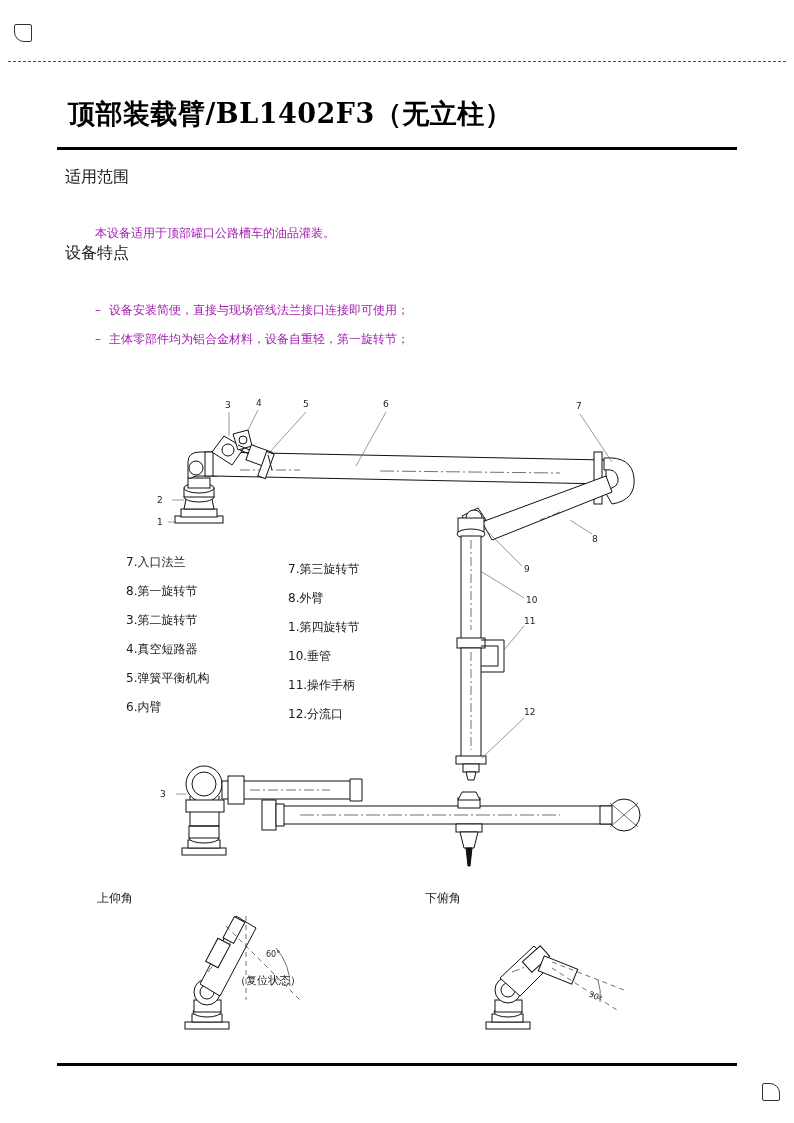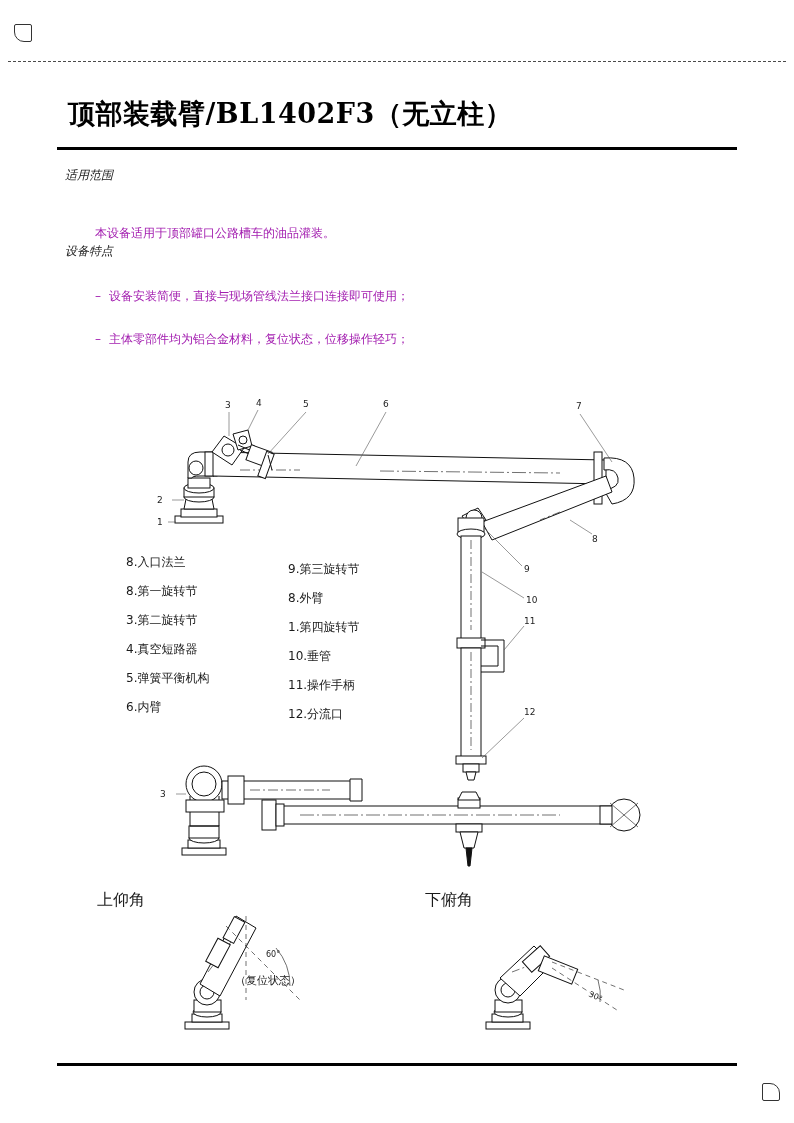--- a/index.html
+++ b/index.html
@@ -67,54 +67,53 @@
     top: 1063px;
     left: 57px;
     width: 680px;
     height: 3px;
     background: #000;
   }
 
   
   .section-head {
     position: absolute;
-    font-size: 12px;
+    font-size: 16px;
     color: #1a1a1a;
     white-space: nowrap;
-    font-style: italic;
   }
   .section-body {
     position: absolute;
     font-size: 12px;
     color: #a21caf;
     white-space: nowrap;
     margin-top: 33px;
   }
   #scope-head { top: 167px; left: 65px; }
   #scope-text { top: 192px; left: 95px; }
   #feature-head { top: 243px; left: 65px; }
-  #feat-0 { top: 255px; left: 95px; }
+  #feat-0 { top: 269px; left: 95px; }
   #feat-1 { top: 298px; left: 95px; }
   .dash-bullet { display: inline-block; width: 14px; }
 
   
   .legend {
     position: absolute;
     font-size: 12px;
     color: #1a1a1a;
     white-space: nowrap;
   }
   .legend-col-a { left: 126px; }
   .legend-col-b { left: 288px; }
   .legend-item { margin-bottom: 15px; line-height: 14px; }
 
   
   .caption {
     position: absolute;
-    font-size: 16px;
+    font-size: 12px;
     color: #1a1a1a;
     white-space: nowrap;
   }
   #cap-up { top: 890px; left: 97px; }
   #cap-down { top: 890px; left: 425px; }
   #cap-reset { top: 973px; left: 235px; font-size: 11px; }
 
   
   svg.drawing {
     position: absolute;
@@ -148,32 +147,32 @@
 <div class="dashed-rule"></div>
 
 <div class="title">顶部装载臂/BL1402F3（无立柱）</div>
 <div class="title-rule"></div>
 
 <div class="section-head" id="scope-head">适用范围</div>
 <div class="section-body" id="scope-text">本设备适用于顶部罐口公路槽车的油品灌装。</div>
 
 <div class="section-head" id="feature-head">设备特点</div>
 <div class="section-body" id="feat-0"><span class="dash-bullet">–</span><span>设备安装简便，直接与现场管线法兰接口连接即可使用；</span></div>
-<div class="section-body" id="feat-1"><span class="dash-bullet">–</span><span>主体零部件均为铝合金材料，复位状态，位移操作轻巧；</span></div>
+<div class="section-body" id="feat-1"><span class="dash-bullet">–</span><span>主体零部件均为铝合金材料，设备自重轻，第一旋转节；</span></div>
 
 <div class="legend legend-col-a" style="top:555px;">
-  <div class="legend-item">8.入口法兰</div>
+  <div class="legend-item">7.入口法兰</div>
   <div class="legend-item">8.第一旋转节</div>
   <div class="legend-item">3.第二旋转节</div>
   <div class="legend-item">4.真空短路器</div>
   <div class="legend-item">5.弹簧平衡机构</div>
   <div class="legend-item">6.内臂</div>
 </div>
 <div class="legend legend-col-b" style="top:562px;">
-  <div class="legend-item">9.第三旋转节</div>
+  <div class="legend-item">7.第三旋转节</div>
   <div class="legend-item">8.外臂</div>
   <div class="legend-item">1.第四旋转节</div>
   <div class="legend-item">10.垂管</div>
   <div class="legend-item">11.操作手柄</div>
   <div class="legend-item">12.分流口</div>
 </div>
 
 <div class="caption" id="cap-up">上仰角</div>
 <div class="caption" id="cap-down">下俯角</div>
 <div class="caption" id="cap-reset">（复位状态）</div>

